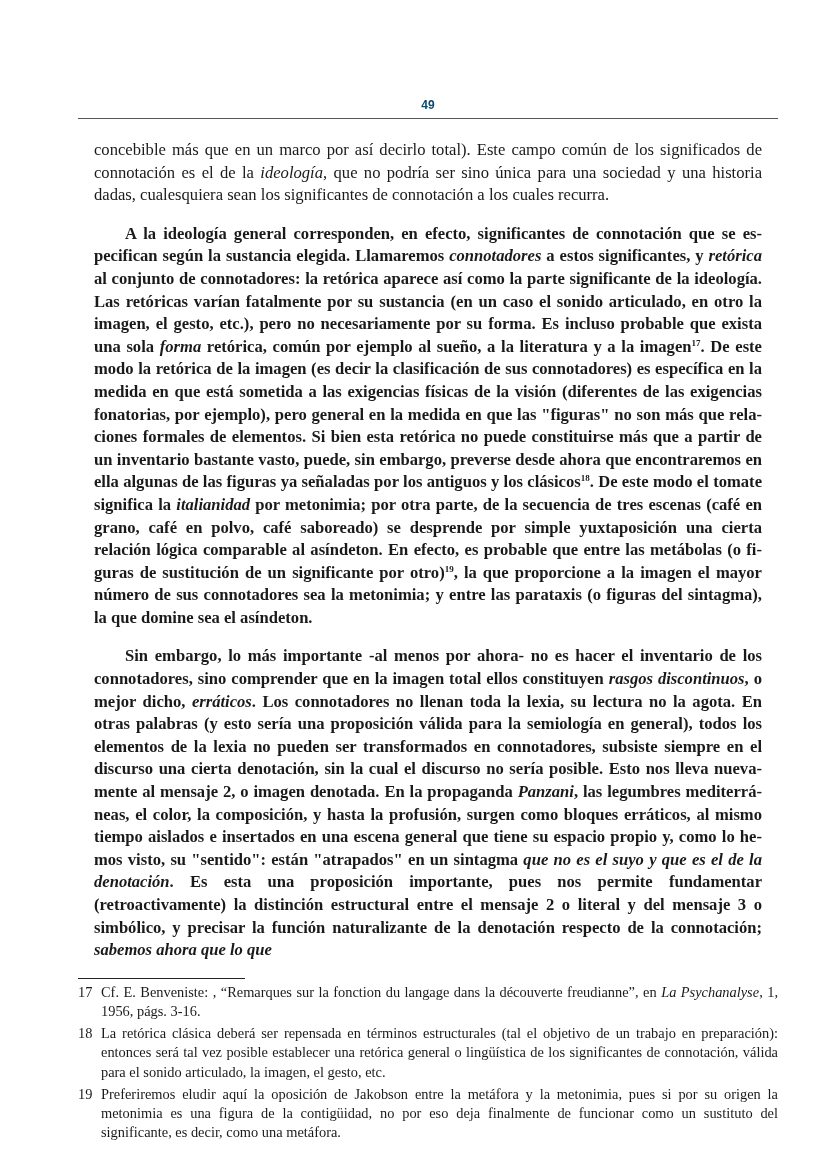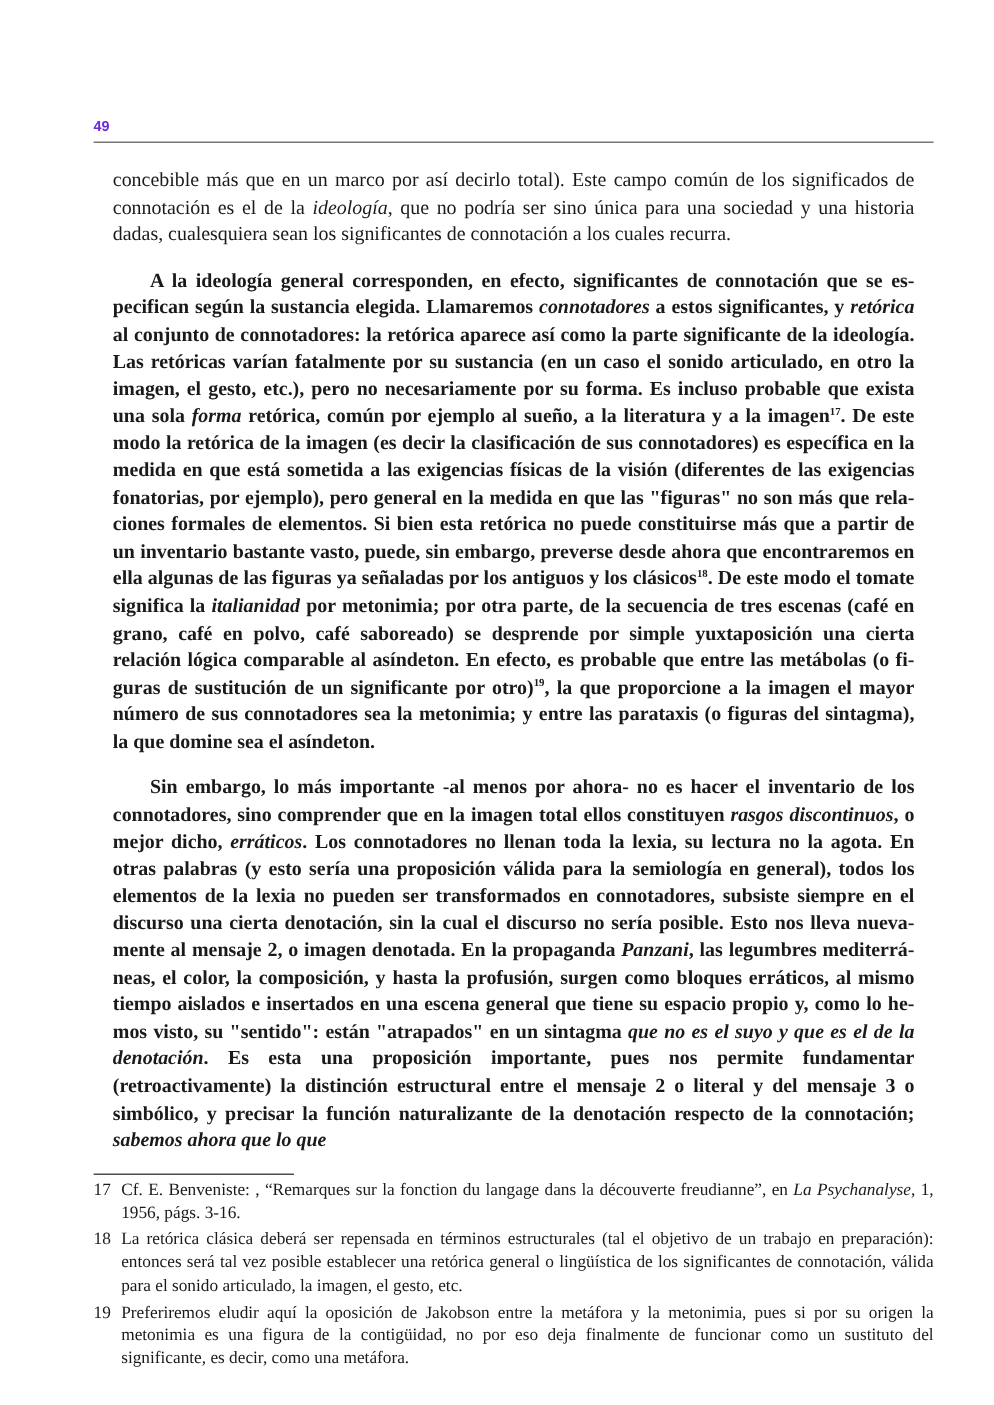--- a/index.html
+++ b/index.html
@@ -1,20 +1,20 @@
 <!DOCTYPE html>
 <html><head>
 <meta charset="utf-8">
 <style>
   html, body { margin: 0; padding: 0; background: #ffffff; }
   body { width: 828px; height: 1171px; position: relative; overflow: hidden; }
   .page { position: absolute; left: 78px; top: 96px; width: 700px; color: #1a1a1a; }
   .page-number {
-    text-align: left; font-family: "Liberation Sans", sans-serif; font-weight: bold;
-    font-size: 12px; height: 18px; line-height: 18px; color: #6d28d9;
+    text-align: center; font-family: "Liberation Sans", sans-serif; font-weight: bold;
+    font-size: 12px; height: 18px; line-height: 18px; color: #0c4a6e;
   }
   .header-rule { border: 0; border-top: 1px solid #555; margin: 4px 0 0 0; height: 0; }
   .body-text {
     margin-top: 20px;
     font-family: "Liberation Serif", serif; font-size: 16.6px; line-height: 22.6px;
     text-align: justify; hyphens: manual;
   }
   .body-text p { margin: 16px; }
   .body-text p.indent { text-indent: 31px; font-weight: bold; }
   sup { font-size: 9px; vertical-align: 6px; line-height: 0; }

